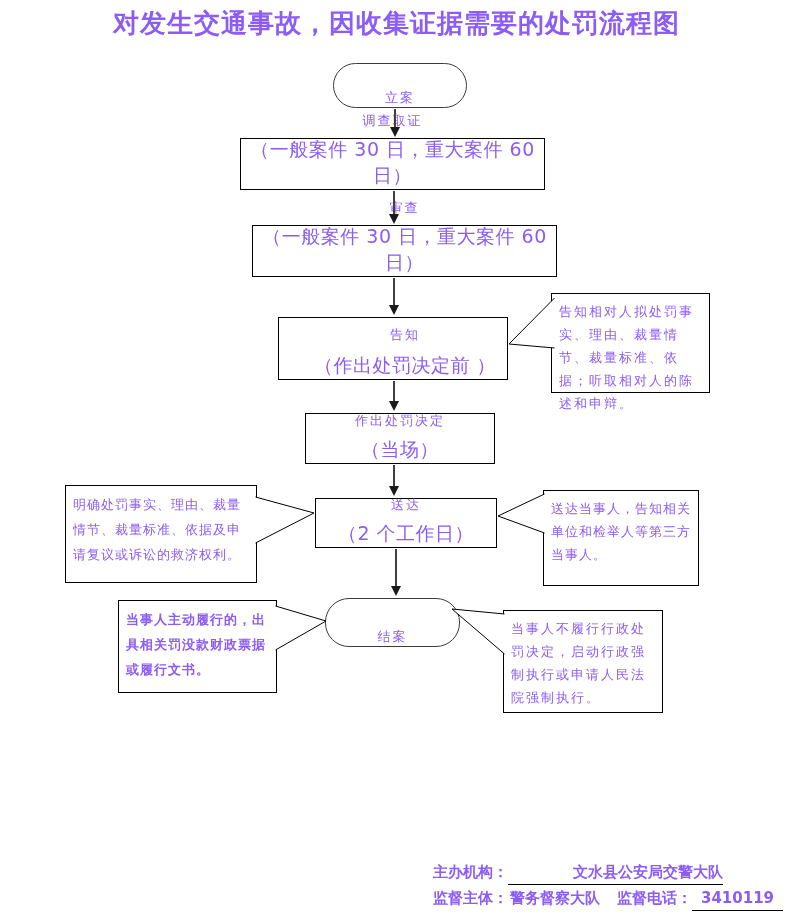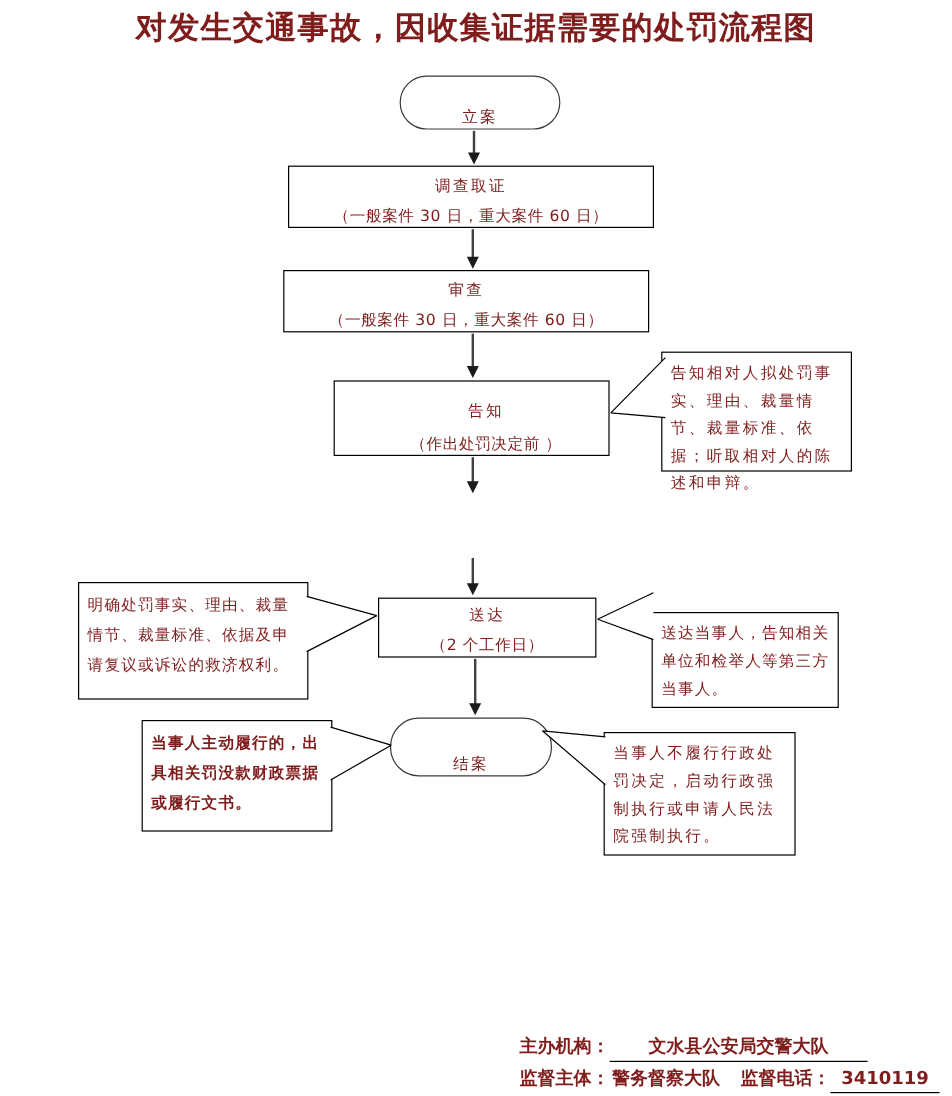--- a/index.html
+++ b/index.html
@@ -1,84 +1,88 @@
 <!DOCTYPE html>
 <html><head>
 <meta charset="utf-8">
 <style>
   html,body{margin:0;padding:0;background:#fff;}
   .canvas{
     position:relative;width:793px;height:913px;background:#fff;
-    font-family:"DejaVu Sans","Liberation Sans",sans-serif;color:#7f1d1d;overflow:hidden;
+    font-family:"DejaVu Sans","Liberation Sans",sans-serif;color:#8b5cf6;overflow:hidden;
   }
   .title{
     position:absolute;left:0;top:6px;width:100%;text-align:center;
     font-size:26px;font-weight:bold;letter-spacing:1px;
   }
   .node{
     position:absolute;background:#fff;border:1px solid #000;
     display:flex;flex-direction:column;align-items:center;justify-content:flex-end;
     row-gap:7px;text-align:center;box-sizing:border-box;
   }
   .node .nt{font-size:13px;letter-spacing:2px;}
-  .node .nn{font-size:13px;letter-spacing:0.5px;}
+  .node .nn{font-size:19px;letter-spacing:0.5px;}
   .oval{border-radius:24px;border-color:#3a3a3a;}
   .callout{
     position:absolute;background:#fff;border:1px solid #000;box-sizing:border-box;
     font-size:13px;line-height:23px;padding:6px 5px 0 7px;text-align:left;
   }
   .ls1{letter-spacing:1px;}
   .ls2{letter-spacing:2px;}
   .overlay{position:absolute;left:0;top:0;width:793px;height:913px;pointer-events:none;}
   .footer{position:absolute;left:433px;top:860px;font-size:15px;font-weight:bold;white-space:nowrap;}
   .frow{height:26px;line-height:24px;}
   .u{border-bottom:1px solid #000;display:inline-block;}
-  .u.center{width:215px;text-align:center;}
+  .u.center{width:215px;text-align:right;}
 </style>
 </head>
 <body>
 
 <div class="canvas">
 
   <div class="title">对发生交通事故，因收集证据需要的处罚流程图</div>
 
   <div class="node oval" style="left:333px;top:63px;width:134px;height:45px;">
     <span class="nt">立案</span>
   </div>
 
   <div class="node" style="left:240px;top:138px;width:305px;height:52px;">
     <span class="nt">调查取证</span>
     <span class="nn">（一般案件 30 日，重大案件 60 日）</span>
   </div>
 
-  <div class="node" style="left:236px;top:225px;width:305px;height:52px;">
+  <div class="node" style="left:252px;top:225px;width:305px;height:52px;">
     <span class="nt">审查</span>
     <span class="nn">（一般案件 30 日，重大案件 60 日）</span>
   </div>
 
   <div class="node" style="left:278px;top:317px;width:230px;height:63px;row-gap:9px;padding-left:24px;">
     <span class="nt">告知</span>
     <span class="nn">（作出处罚决定前 ）</span>
   </div>
 
+  <div class="node" style="left:305px;top:413px;width:190px;height:51px;">
+    <span class="nt">作出处罚决定</span>
+    <span class="nn">（当场）</span>
+  </div>
 
   <div class="node" style="left:315px;top:498px;width:182px;height:50px;">
     <span class="nt">送达</span>
     <span class="nn">（2 个工作日）</span>
   </div>
 
   <div class="node oval" style="left:325px;top:598px;width:135px;height:49px;">
     <span class="nt">结案</span>
   </div>
 
   <div class="callout ls2" style="left:551px;top:293px;width:159px;height:100px;">告知相对人拟处罚事实、理由、裁量情节、裁量标准、依据；听取相对人的陈述和申辩。</div>
 
   <div class="callout ls1" style="left:65px;top:485px;width:192px;height:98px;line-height:25px;">明确处罚事实、理由、裁量情节、裁量标准、依据及申请复议或诉讼的救济权利。</div>
 
-  <div class="callout ls1" style="left:543px;top:490px;width:156px;height:80px;margin-top:20px;">送达当事人，告知相关单位和检举人等第三方当事人。</div>
+  <div class="callout ls1" style="left:543px;top:490px;width:156px;height:96px;">送达当事人，告知相关单位和检举人等第三方当事人。</div>
 
   <div class="callout ls1" style="left:118px;top:600px;width:159px;height:93px;line-height:25px;font-weight:bold;">当事人主动履行的，出具相关罚没款财政票据或履行文书。</div>
 
   <div class="callout ls2" style="left:503px;top:610px;width:160px;height:103px;">当事人不履行行政处罚决定，启动行政强制执行或申请人民法院强制执行。</div>
 
   <div class="footer">
     <div class="frow">
       <span>主办机构：</span><span class="u center">文水县公安局交警大队</span>
     </div>
     <div class="frow">

